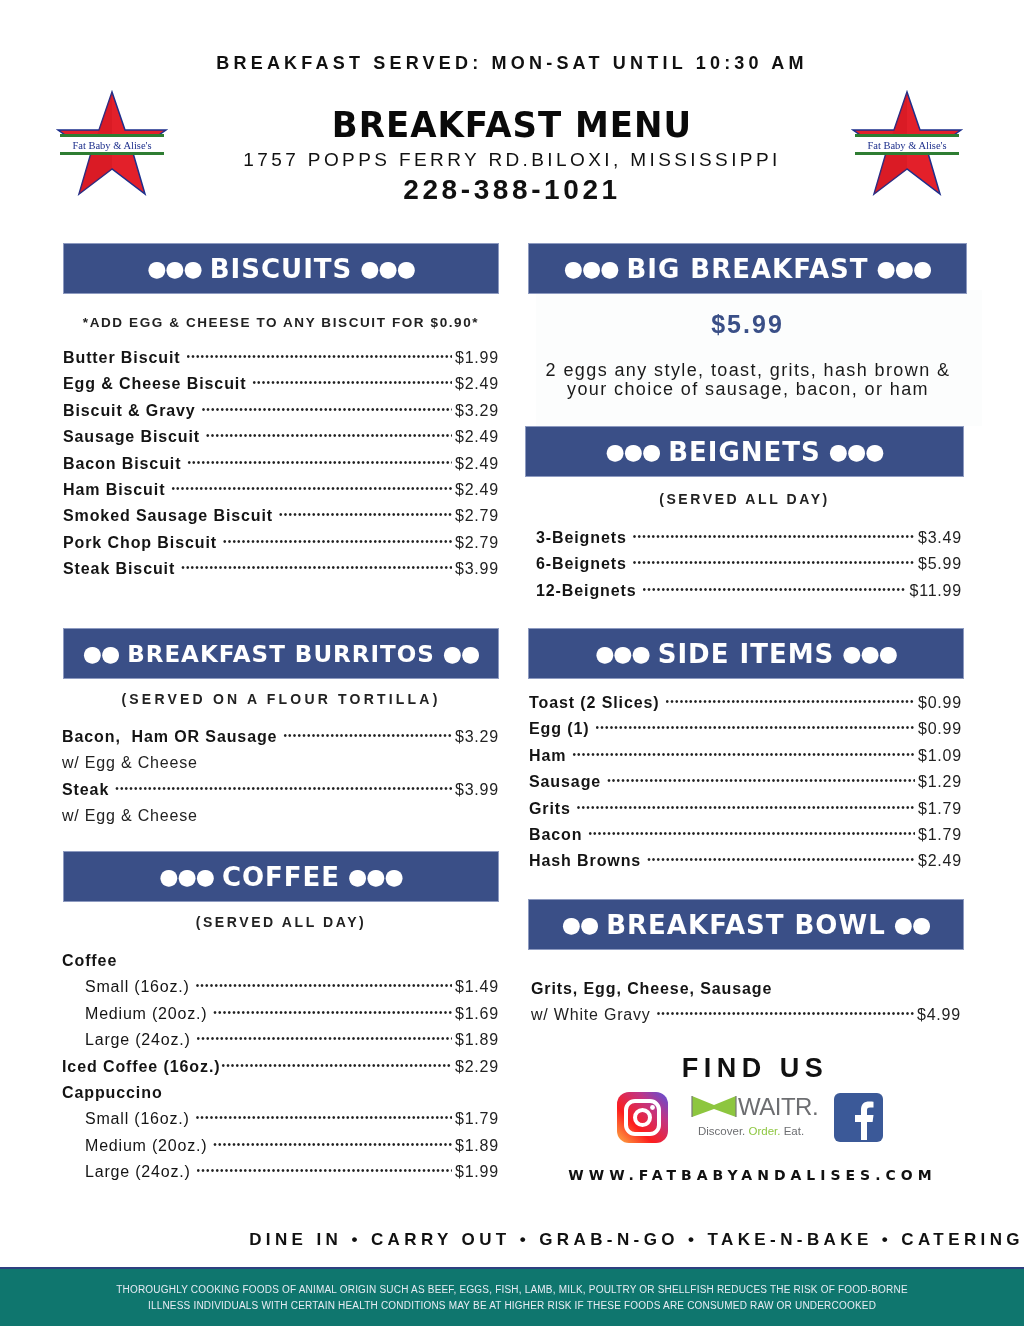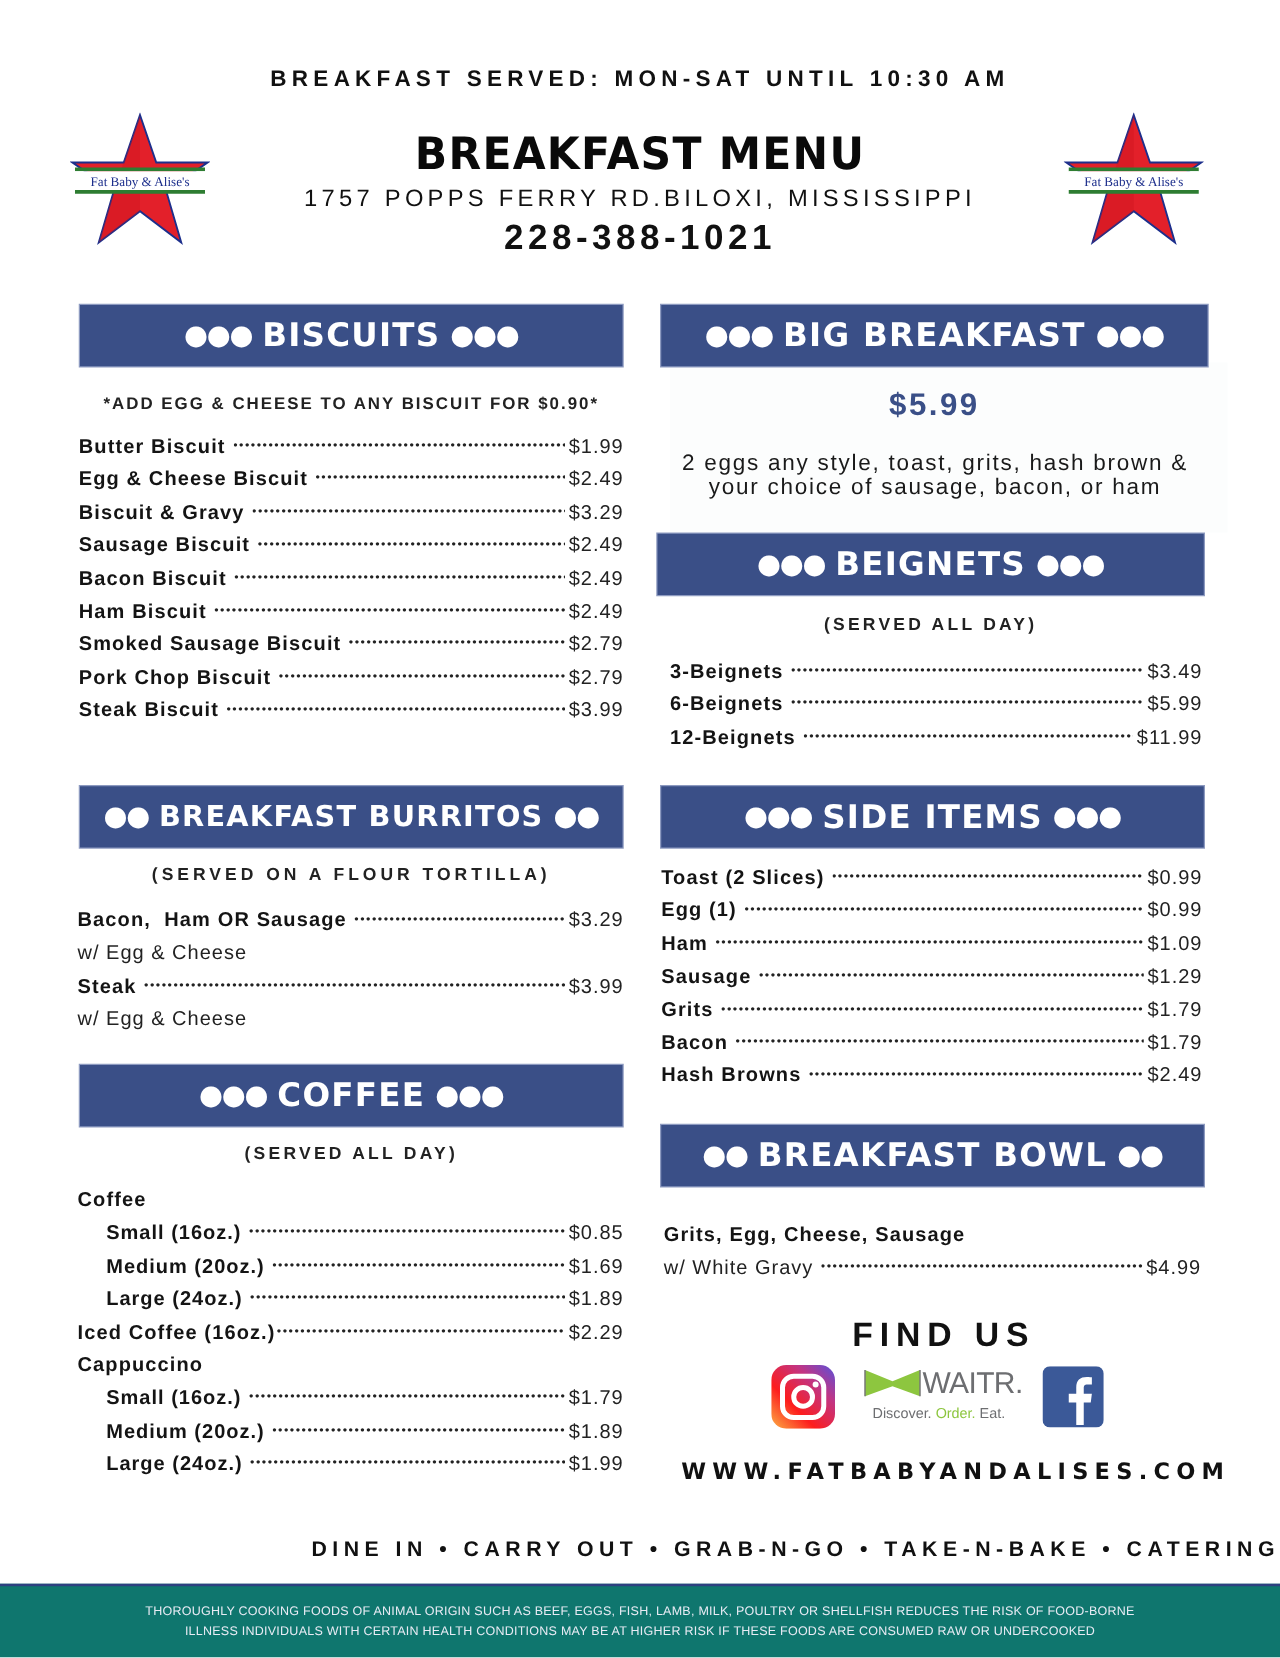--- a/index.html
+++ b/index.html
@@ -19,38 +19,38 @@
 
   
   .sec-head { background: #3a4f87; color: #fff; height: 49px; display: flex; align-items: center; justify-content: center; font-family: "DejaVu Sans", sans-serif; font-weight: 900; font-size: 26px; letter-spacing: 1px; box-shadow: 0 0 0 1px #8d9ac0; }
   .sec-head .dots { font-size: 22px; letter-spacing: -1px; margin: 0 8px; }
 
   .subnote { text-align: center; font-size: 14px; font-weight: bold; letter-spacing: 2.6px; color: #222; }
 
   
   .row { display: flex; align-items: baseline; font-size: 16px; height: 26.4px; line-height: 26.4px; white-space: nowrap; }
   .row .name { font-weight: bold; letter-spacing: 0.9px; color: #141414; }
-  .row .name.light { font-weight: bold; letter-spacing: 0.8px; }
+  .row .name.light { font-weight: normal; letter-spacing: 0.8px; }
   .row .dots-fill { flex: 1; overflow: hidden; margin: 0 3px 0 6px; color: #222; font-size: 10px; letter-spacing: 1.2px; position: relative; top: -3px; }
   .row .dots-fill::before { content: "••••••••••••••••••••••••••••••••••••••••••••••••••••••••••••••••••••••••••••••••••••••••••••"; }
   .row .price { letter-spacing: 0.8px; color: #222; }
   .row.indent { padding-left: 23px; }
   .row .plain { letter-spacing: 0.8px; color: #222; text-align: center; }
 
   .list { position: absolute; }
 
   
   .bb-panel { background: #fcfdfd; }
   .bb-price { text-align: center; font-size: 25px; font-weight: bold; color: #3a4f87; letter-spacing: 2px; }
   .bb-desc { text-align: center; font-size: 18px; letter-spacing: 1.4px; line-height: 19px; color: #1a1a1a; }
 
   
   .findus { font-size: 27px; font-weight: bold; letter-spacing: 5.5px; text-align: center; color: #111; }
   .social { display: flex; align-items: center; }
-  .website { font-family: "DejaVu Sans", sans-serif; font-weight: 900; font-size: 18px; letter-spacing: 5px; color: #111; text-align: center; }
+  .website { font-family: "DejaVu Sans", sans-serif; font-weight: 900; font-size: 14px; letter-spacing: 5px; color: #111; text-align: center; }
 
   .services { top: 1230px; left: 0; width: 1024px; text-align: right; font-size: 17px; font-weight: bold; letter-spacing: 4.4px; color: #111; }
 
   .footer { top: 1267px; left: 0; width: 1024px; height: 59px; background: #0f766e; border-top: 2px solid #2d4080; color: #e8ebf4; text-align: center; font-size: 10px; letter-spacing: 0.2px; line-height: 16px; padding-top: 13px; font-family: "Liberation Sans", sans-serif; }
 </style>
 </head>
 <body>
 
 <div class="abs hours">BREAKFAST SERVED: MON-SAT UNTIL 10:30 AM</div>
 
@@ -245,21 +245,21 @@
   <span class="dots">●●●</span>
 </div>
 <div class="abs subnote" style="left:64px; top:914px; width:434px;">(SERVED ALL DAY)</div>
 <div class="list" style="left:62px; top:948px; width:437px;">
   <div class="row">
       <span class="name">Coffee</span>
     </div>
   <div class="row indent">
       <span class="name light">Small (16oz.)</span>
       <span class="dots-fill"></span>
-      <span class="price">$0.85</span>
+      <span class="price">$1.49</span>
     </div>
   <div class="row indent">
       <span class="name light">Medium (20oz.)</span>
       <span class="dots-fill"></span>
       <span class="price">$1.69</span>
     </div>
   <div class="row indent">
       <span class="name light">Large (24oz.)</span>
       <span class="dots-fill"></span>
       <span class="price">$1.89</span>

